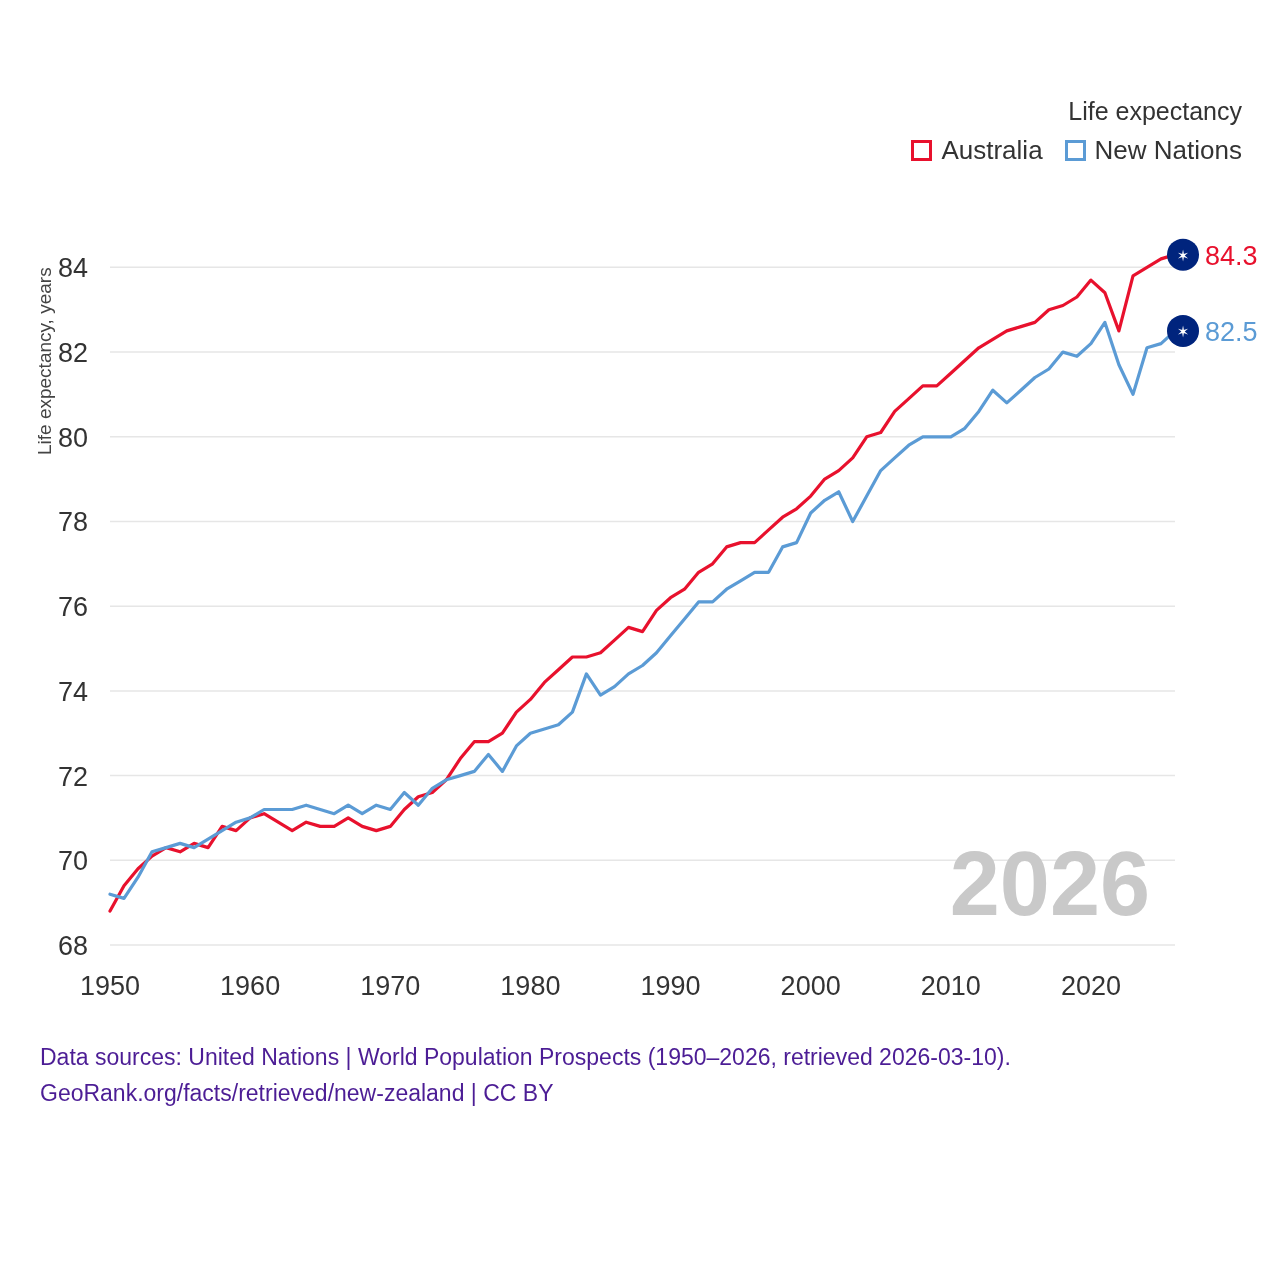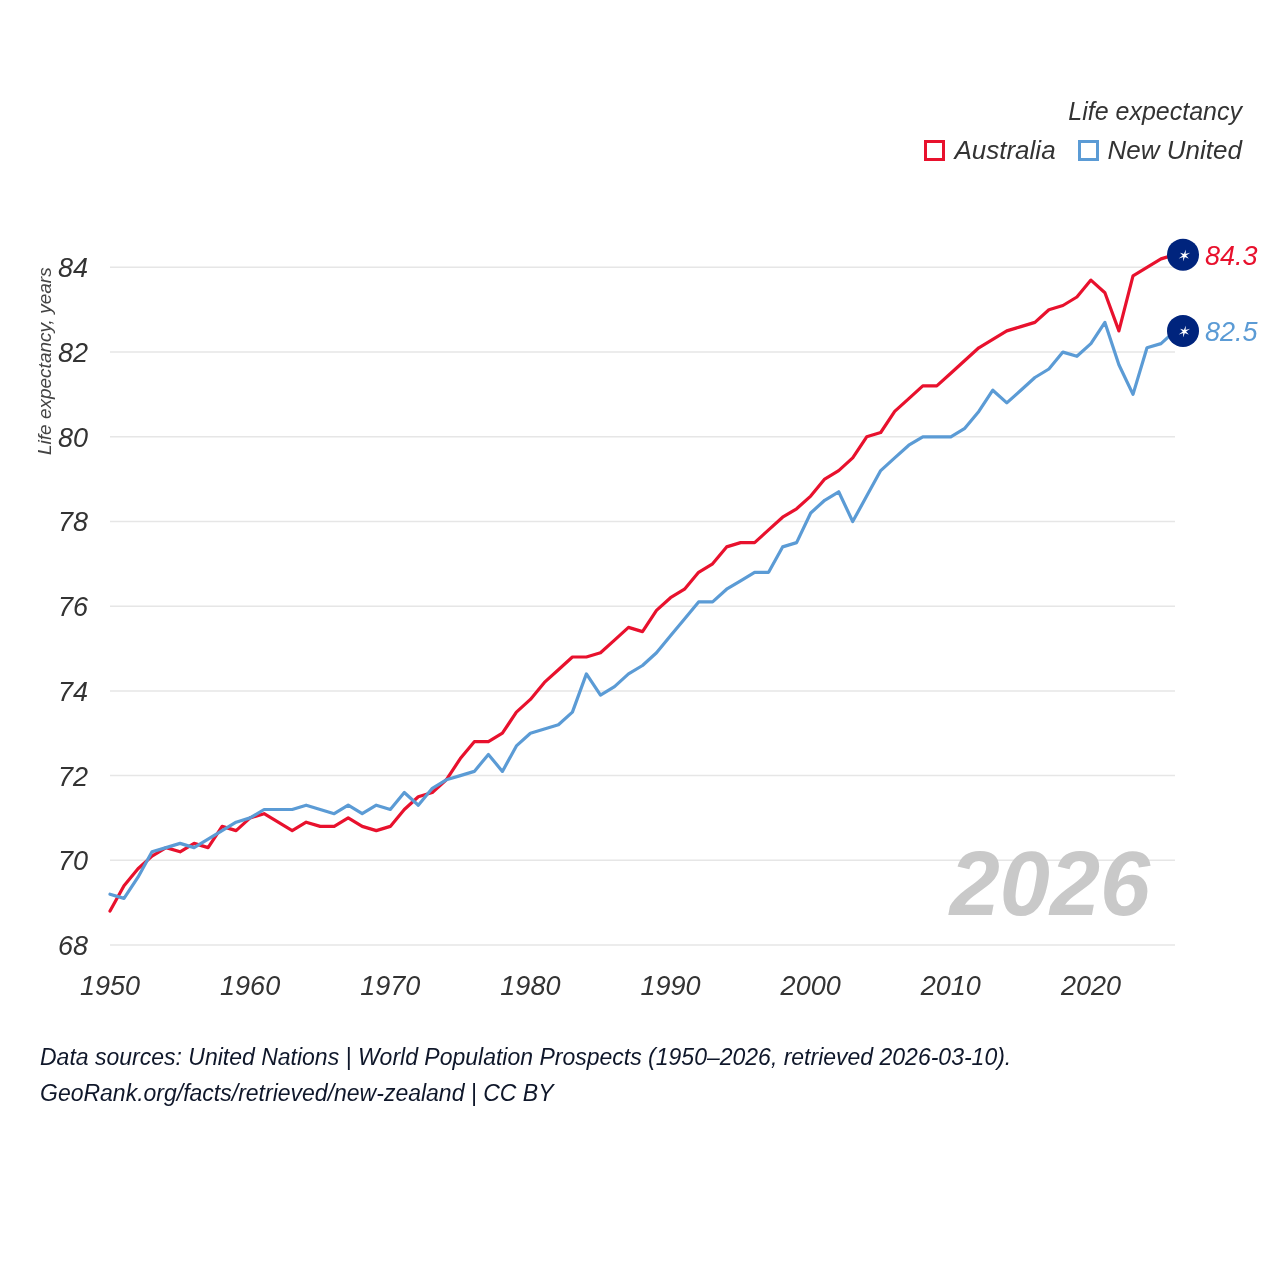--- a/index.html
+++ b/index.html
@@ -12,21 +12,20 @@
     height: 1280px;
     font-family: "Liberation Sans", sans-serif;
     color: #333333;
     position: relative;
     overflow: hidden;
   }
   #stage {
     position: relative;
     width: 1280px;
     height: 1280px;
-    font-style: italic;
   }
 
   
   .legend {
     position: absolute;
     right: 38px;
     top: 96px;
     text-align: right;
   }
   .legend-title {
@@ -98,40 +97,40 @@
   .endlabel {
     font-size: 27px;
   }
 
   
   .footer {
     position: absolute;
     left: 40px;
     top: 1040px;
     font-size: 23px;
-    color: #0f172a;
+    color: #4c1d95;
     line-height: 1.55;
   }
   .footer div { white-space: nowrap; }
 </style>
 </head>
 <body>
 
 <div id="stage">
 
   <div class="legend">
     <div class="legend-title">Life expectancy</div>
     <div class="legend-items">
       <div class="legend-item">
         <span class="legend-swatch" style="border-color:#e8112d"></span>
         <span class="legend-label">Australia</span>
       </div>
       <div class="legend-item">
         <span class="legend-swatch" style="border-color:#5b9bd5"></span>
-        <span class="legend-label">New United</span>
+        <span class="legend-label">New Nations</span>
       </div>
     </div>
   </div>
 
   <div class="plot-wrap">
     <div class="axis-label-y">Life expectancy, years</div>
     <svg class="chart" id="chart-svg" width="1280" height="1060">
       <g id="gridlines">
           <line x1="110" x2="1175" y1="945" y2="945" stroke="#e6e6e6" stroke-width="1.5"></line>
           <line x1="110" x2="1175" y1="860.2941176470588" y2="860.2941176470588" stroke="#e6e6e6" stroke-width="1.5"></line>

